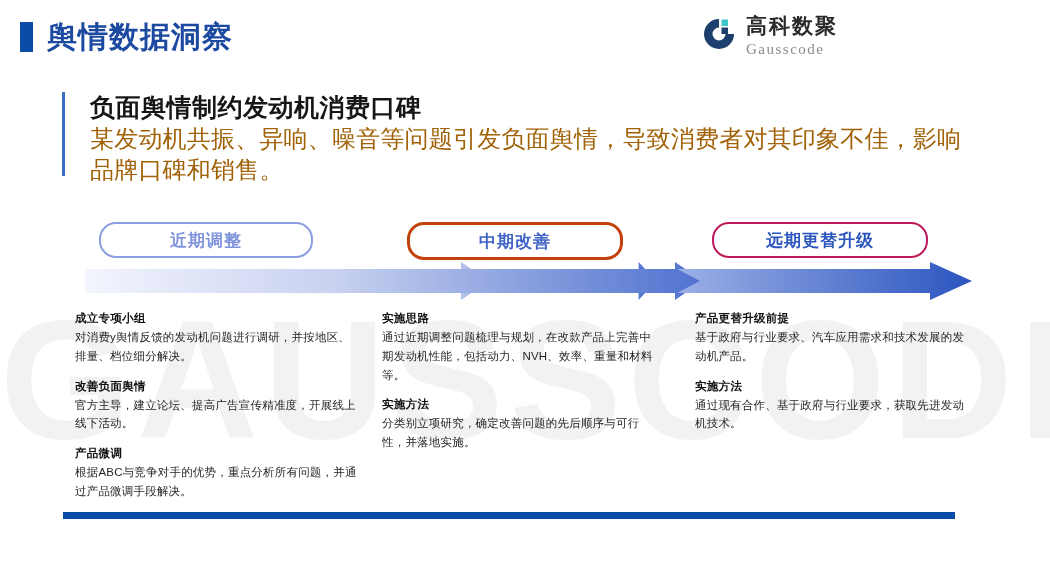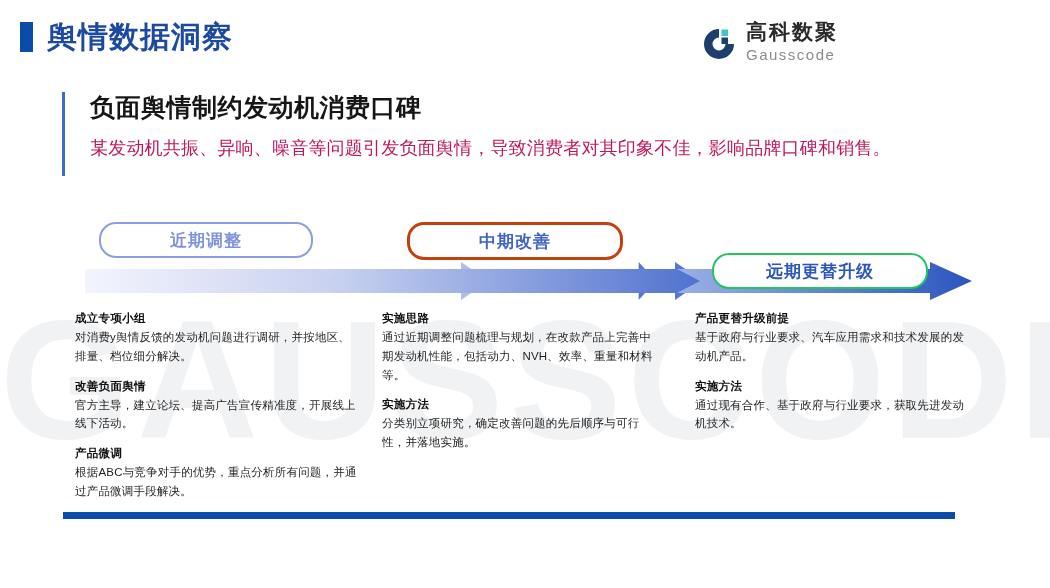--- a/index.html
+++ b/index.html
@@ -13,58 +13,58 @@
   
   .watermark{
     position:absolute;left:0;top:296px;width:1050px;
     font-size:168px;font-weight:700;letter-spacing:6px;
     color:#f1f2f4;line-height:1;white-space:nowrap;
     text-align:center;user-select:none;pointer-events:none;
     z-index:0;
   }
 
   
-  .header{position:absolute;left:0;top:0;width:854px;height:72px;z-index:3;}
+  .header{position:absolute;left:0;top:0;width:854px;height:72px;z-index:3;font-family:Liberation Serif, serif;}
   .hdr-bullet{
     position:absolute;left:20px;top:22px;width:13px;height:30px;
     background:#0b4ca8;
   }
   .hdr-title{
     position:absolute;left:47px;top:17px;
     font-size:30px;font-weight:700;color:#1b4aa0;letter-spacing:1px;
   }
   
-  .logo{position:absolute;right:16px;top:16px;height:46px;display:flex;align-items:flex-end;gap:9px;}
+  .logo{position:absolute;right:16px;top:16px;height:46px;display:flex;align-items:flex-start;gap:9px;}
   .logo-mark{position:relative;width:36px;height:36px;flex:0 0 36px;}
   .logo-cn{font-size:21px;font-weight:700;color:#2a2a2a;letter-spacing:2px;line-height:1;}
   .logo-en{font-size:15px;color:#8b8b8b;letter-spacing:1.5px;line-height:1;margin-top:5px;}
   .logo-text{display:flex;flex-direction:column;justify-content:center;}
 
   
   .lead{position:absolute;left:62px;top:92px;width:900px;z-index:2;padding-left:12px;}
   .lead-rule{position:absolute;left:0;top:0;width:3px;height:84px;background:#3a6fc4;}
   .lead-title{
     margin-left:16px;font-size:25px;font-weight:700;color:#161616;
     letter-spacing:0.5px;line-height:1.25;
   }
   .lead-sub{
-    margin-left:16px;margin-top:14px;font-size:18px;color:#be185d;
+    margin-left:16px;font-size:24px;color:#a16207;
     letter-spacing:0.2px;line-height:1.3;
   }
 
   
   .pills{position:absolute;left:0;top:222px;width:1050px;height:36px;z-index:3;}
   .pill{
     position:absolute;top:0;height:32px;border-radius:17px;
     background:#ffffff;display:flex;align-items:center;justify-content:center;
     font-size:17px;font-weight:700;letter-spacing:1px;
   }
   .pill-0{left:99px;width:210px;border:2px solid #8b9ee0;color:#7f93dd;}
   .pill-1{left:407px;width:210px;border:3px solid #c2410c;color:#3f63c6;}
-  .pill-2{left:712px;width:212px;border:2px solid #22c55e;color:#2a55bd;margin-top:31px;}
+  .pill-2{left:712px;width:212px;border:2px solid #be185d;color:#2a55bd;}
 
   
   .arrowbar{position:absolute;left:85px;top:262px;width:887px;height:38px;z-index:2;}
   .arrowbar svg{display:block;}
 
   
   .cols{position:absolute;left:0;top:310px;width:1050px;z-index:2;}
   .col{position:absolute;top:0;}
   .col-0{left:75px;width:285px;}
   .col-1{left:382px;width:275px;}

